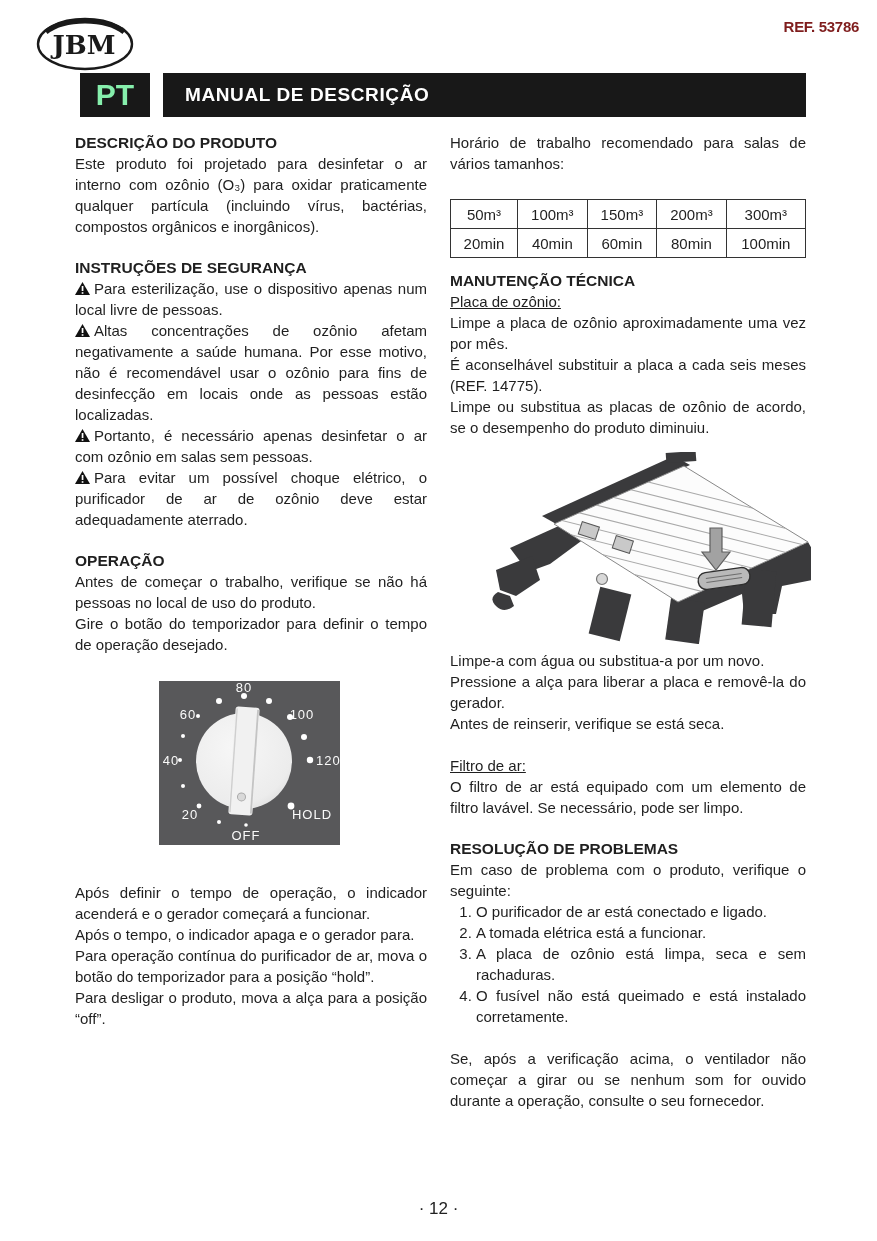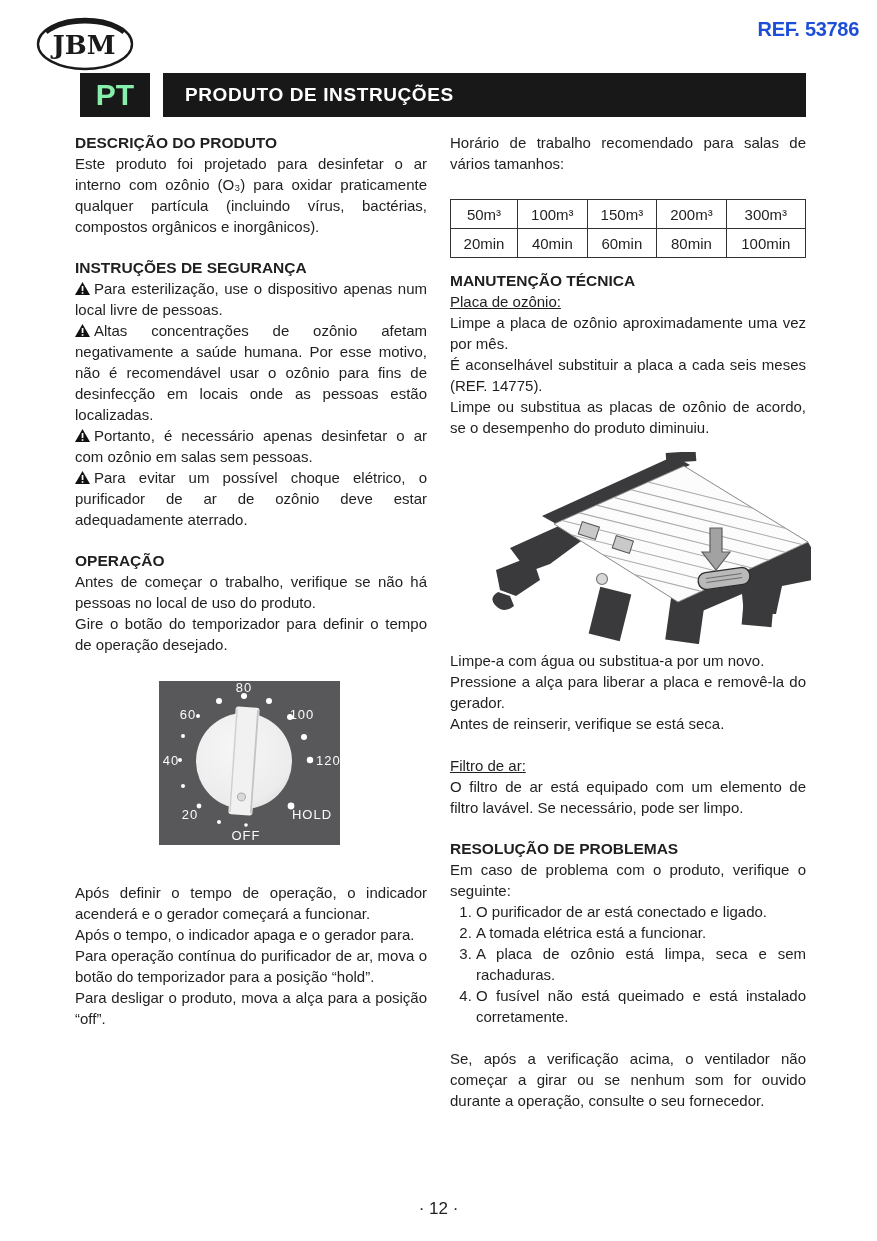--- a/index.html
+++ b/index.html
@@ -3,21 +3,21 @@
 <meta charset="utf-8">
 <style>
   html,body{margin:0;padding:0;background:#e8e8e8;}
   .page{
     position:relative;width:877px;height:1241px;background:#ffffff;
     font-family:"Liberation Sans","DejaVu Sans",sans-serif;color:#1f1f1f;
     margin:0 auto;overflow:hidden;
   }
   
   .logo{position:absolute;left:34px;top:15px;}
-  .ref{position:absolute;right:18px;top:18px;font-weight:bold;font-size:20px;letter-spacing:-0.3px;color:#1d4ed8;}
+  .ref{position:absolute;right:18px;top:18px;font-weight:bold;font-size:15px;letter-spacing:-0.3px;color:#7f1d1d;}
   .title-band{position:absolute;left:80px;top:73px;right:71px;height:44px;display:flex;gap:13px;}
   .lang-box{width:70px;background:#181818;color:#86efac;font-weight:bold;font-size:30px;display:flex;align-items:center;justify-content:center;}
   .title-bar{flex:1;background:#181818;color:#fff;display:flex;align-items:center;padding-left:22px;}
   .title-bar span{font-weight:bold;font-size:19px;letter-spacing:0.6px;}
   
   .columns{position:absolute;top:130px;left:75px;width:731px;display:flex;gap:23px;font-size:15px;line-height:21px;}
   .col-left{width:352px;}
   .col-right{width:356px;}
   .sec{font-size:15.5px;font-weight:bold;margin:20px 0 0;line-height:21px;}
   .sec.first{margin-top:2px;}
@@ -49,21 +49,21 @@
       <path d="M12,17 A47,25 0 0 1 90,17" fill="none" stroke="#1a1a1a" stroke-width="5"></path>
       <text x="50" y="39" text-anchor="middle" font-family="'DejaVu Serif','Liberation Serif',serif" font-weight="bold" font-size="26" fill="#1a1a1a">JBM</text>
       <text x="88" y="18" text-anchor="middle" font-size="8" fill="#1a1a1a">®</text>
     </svg>
   </div>
   <div class="ref">REF. 53786</div>
 
   <div class="title-band">
     <div class="lang-box">PT</div>
     <div class="title-bar">
-      <span>PRODUTO DE INSTRUÇÕES</span>
+      <span>MANUAL DE DESCRIÇÃO</span>
     </div>
   </div>
 
   <div class="columns">
 
     <div class="col-left">
       <p class="sec first">DESCRIÇÃO DO PRODUTO</p>
       <p class="p">Este produto foi projetado para desinfetar o ar interno com ozônio (O₃) para oxidar praticamente qualquer partícula (incluindo vírus, bactérias, compostos orgânicos e inorgânicos).</p>
 
       <p class="sec">INSTRUÇÕES DE SEGURANÇA</p>

